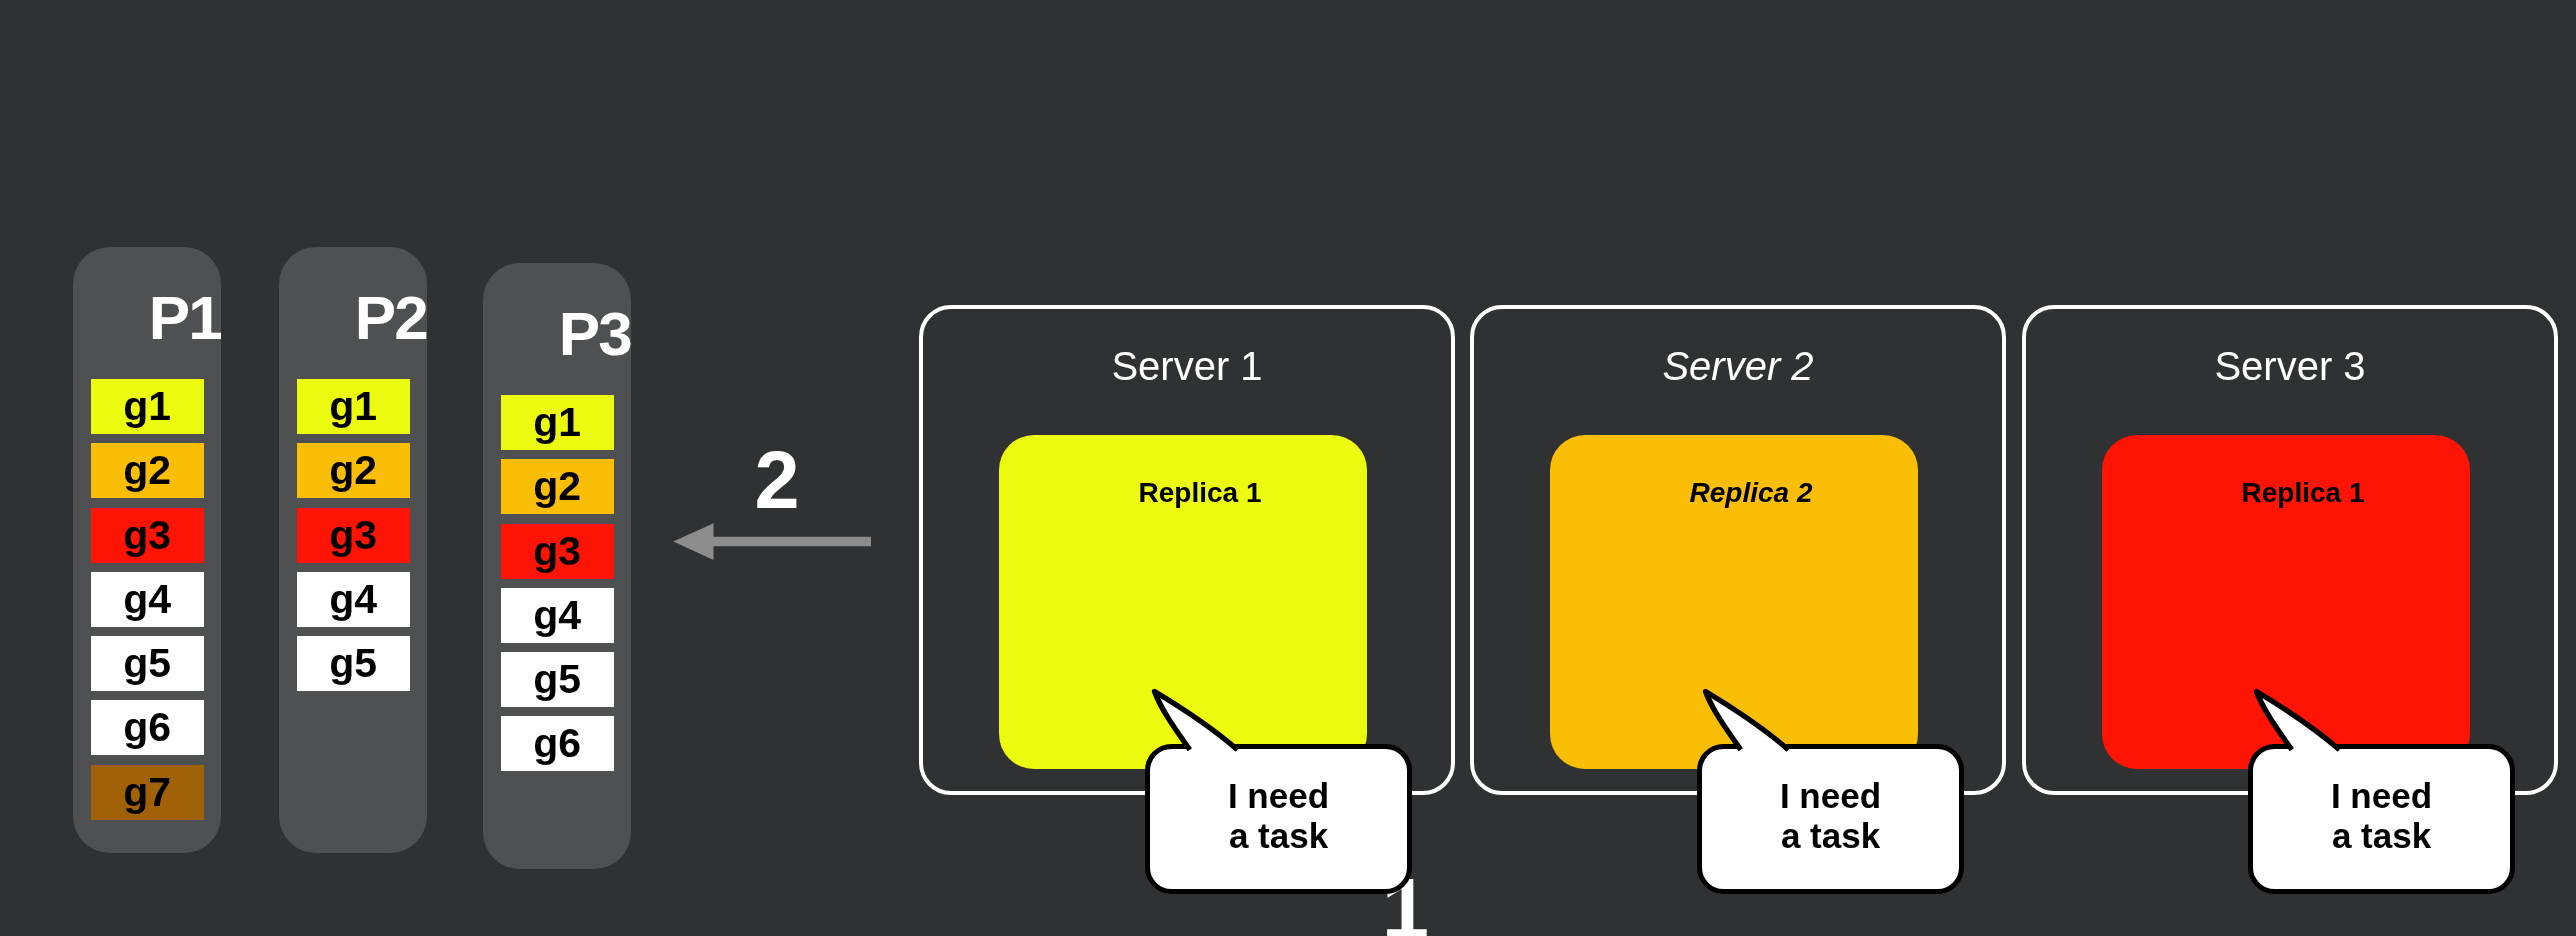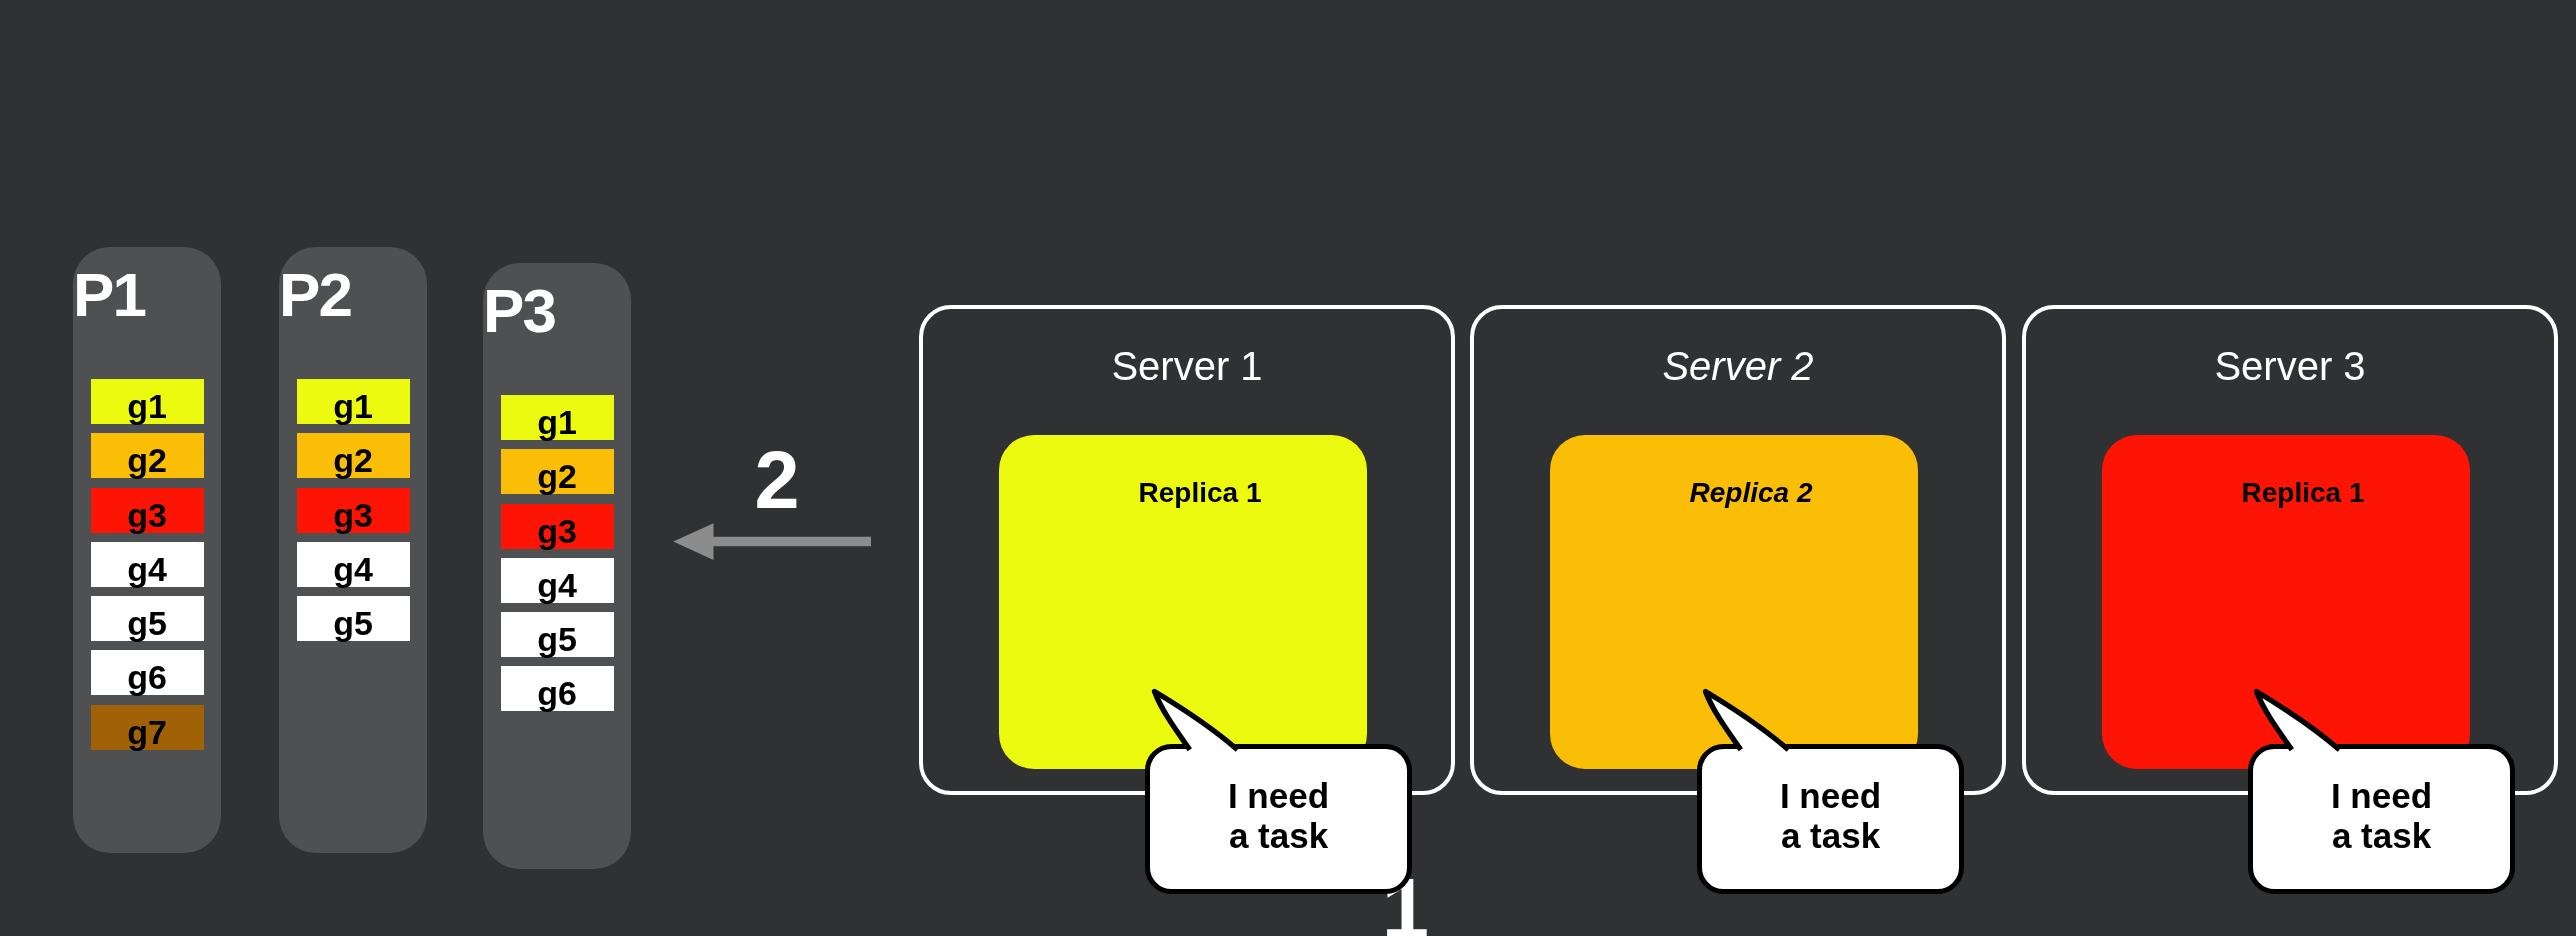--- a/index.html
+++ b/index.html
@@ -12,31 +12,31 @@
 
   
   .partition{
     position:absolute;top:247px;width:148px;height:606px;
     background:#4E5052;border-radius:37px;
   }
   .p1{left:73px;}
   .p2{left:279px;}
   .p3{left:483px;margin-top:16px;}
   .ptitle{
-    padding-top:17px;text-align:left;
+    padding-top:40px;text-align:right;
     font-size:62px;font-weight:bold;color:#FFFFFF;line-height:1;
     letter-spacing:-1.8px;
   }
   .tasks{
     position:absolute;left:17.7px;top:132px;width:113px;
     display:flex;flex-direction:column;gap:9.3px;
   }
   .task{
-    height:45px;line-height:55px;text-align:center;
-    font-size:34px;font-weight:bold;color:#000000;
+    height:55px;line-height:55px;text-align:center;
+    font-size:41px;font-weight:bold;color:#000000;
   }
 
   
   .step-num{
     position:absolute;color:#FFFFFF;font-weight:bold;
     text-align:center;line-height:1;letter-spacing:-1.8px;
   }
   #step2{left:732px;top:440px;width:88px;font-size:81px;}
   #step1{left:1356px;top:866px;width:97px;font-size:85px;}
   #arrow2{position:absolute;left:667px;top:517px;}

